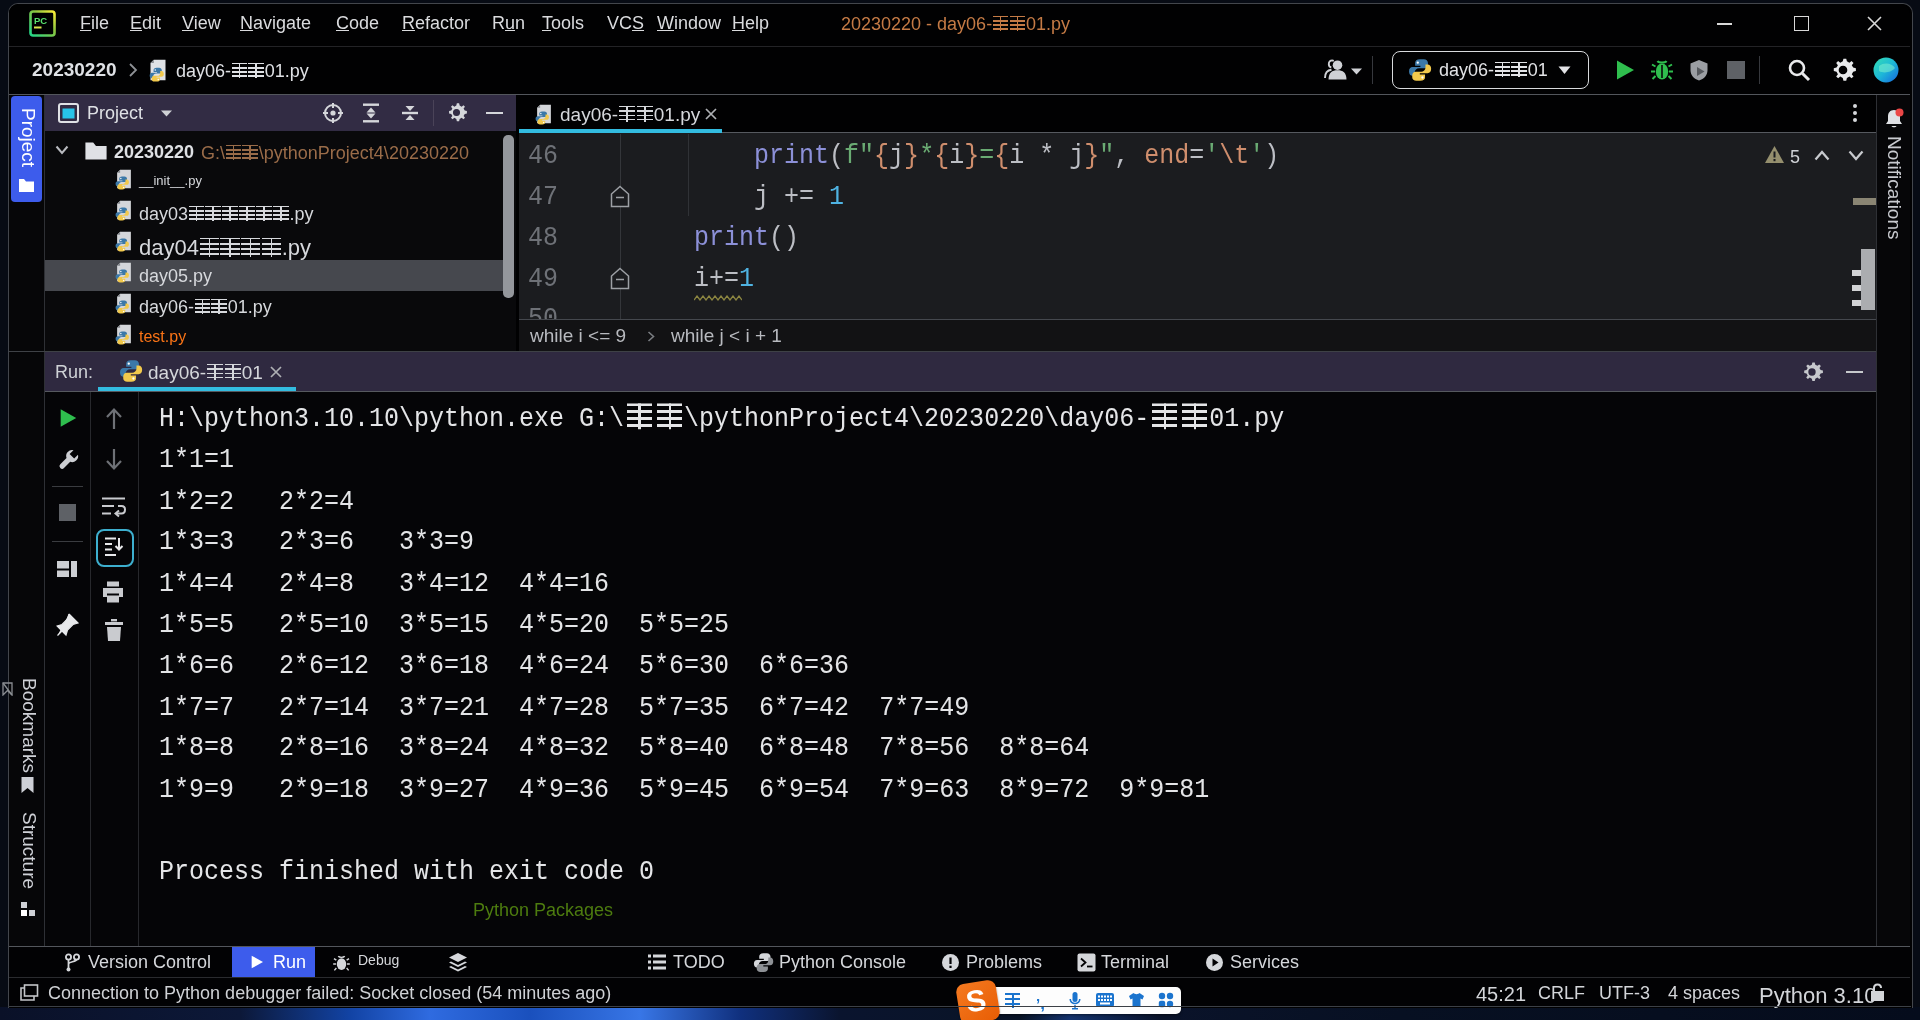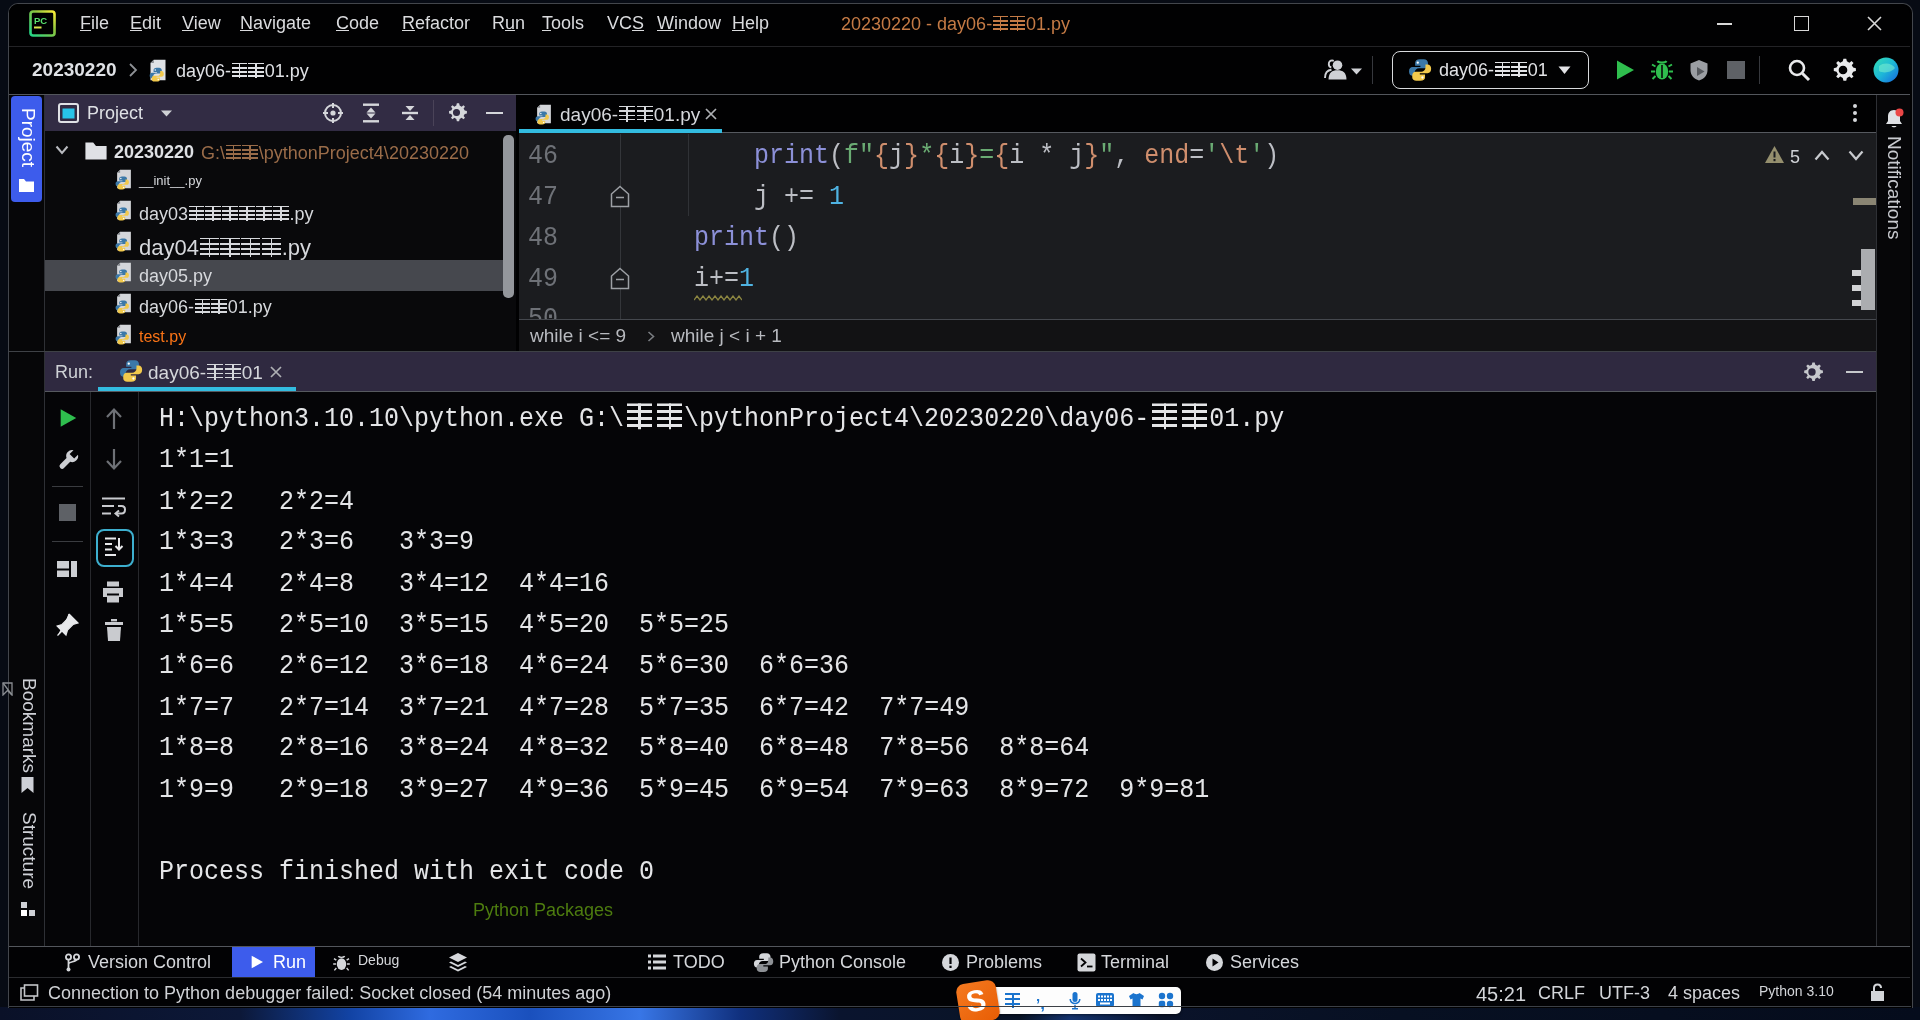--- a/index.html
+++ b/index.html
@@ -494,21 +494,21 @@
 
 <svg class="ab" style="left:20px;top:984px" width="19" height="17" viewBox="0 0 19 17" fill="none" stroke="#c3c5c9" stroke-width="1.6">
 <rect x="4.5" y="1" width="13" height="11"></rect>
     <path d="M4.5 4 H1 V16 H14 V12"></path>
 </svg>
 <div class="ab" style="left:48px;top:983px;font-size:18px;color:#cfd1d5">Connection to Python debugger failed: Socket closed (54 minutes ago)</div>
 <div class="ab" style="left:1476px;top:983px;font-size:20px;color:#d3d5d9">45:21</div>
 <div class="ab" style="left:1538px;top:983px;font-size:18px;color:#d3d5d9">CRLF</div>
 <div class="ab" style="left:1599px;top:983px;font-size:18px;color:#d3d5d9">UTF-3</div>
 <div class="ab" style="left:1668px;top:983px;font-size:18px;color:#d3d5d9">4 spaces</div>
-<div class="ab" style="left:1759px;top:983px;font-size:14px;color:#d3d5d9">Python 3.10</div>
+<div class="ab" style="left:1759px;top:983px;font-size:22px;color:#d3d5d9">Python 3.10</div>
 <svg class="ab" style="left:1869px;top:983px" width="17" height="19" viewBox="0 0 17 19">
 <rect x="2" y="8" width="13" height="10" fill="#d3d5d9"></rect>
 <path d="M5 8 V5 C5 2.8 6.5 1.5 8.5 1.5 C10.5 1.5 12 2.8 12 5" fill="none" stroke="#d3d5d9" stroke-width="2"></path>
 </svg>
 
 <div class="ab" style="left:990px;top:987px;width:191px;height:27px;background:#fdfdfd;border-radius:5px;box-shadow:0 1px 3px rgba(0,0,0,.5)"></div>
 <div class="ab" style="left:958px;top:982px;width:40px;height:40px;background:linear-gradient(145deg,#f47920,#e85d04);border-radius:8px;transform:rotate(-9deg);box-shadow:0 1px 2px rgba(0,0,0,.4)"></div>
 <div class="ab" style="left:966px;top:984px;font-size:30px;font-weight:bold;color:#fff;transform:rotate(-9deg)">S</div>
 <div class="ab" style="left:1005px;top:993px;width:15px;height:15px;color:#1b74ce;background:repeating-linear-gradient(to bottom,currentColor 0 2px,transparent 2px 33%),linear-gradient(to right,transparent 0 44%,currentColor 44% 58%,transparent 58%)"></div>
 <div class="ab" style="left:1036px;top:994px;font-size:15px;font-weight:bold;color:#1b74ce">’<span style="font-size:17px">,</span></div>

